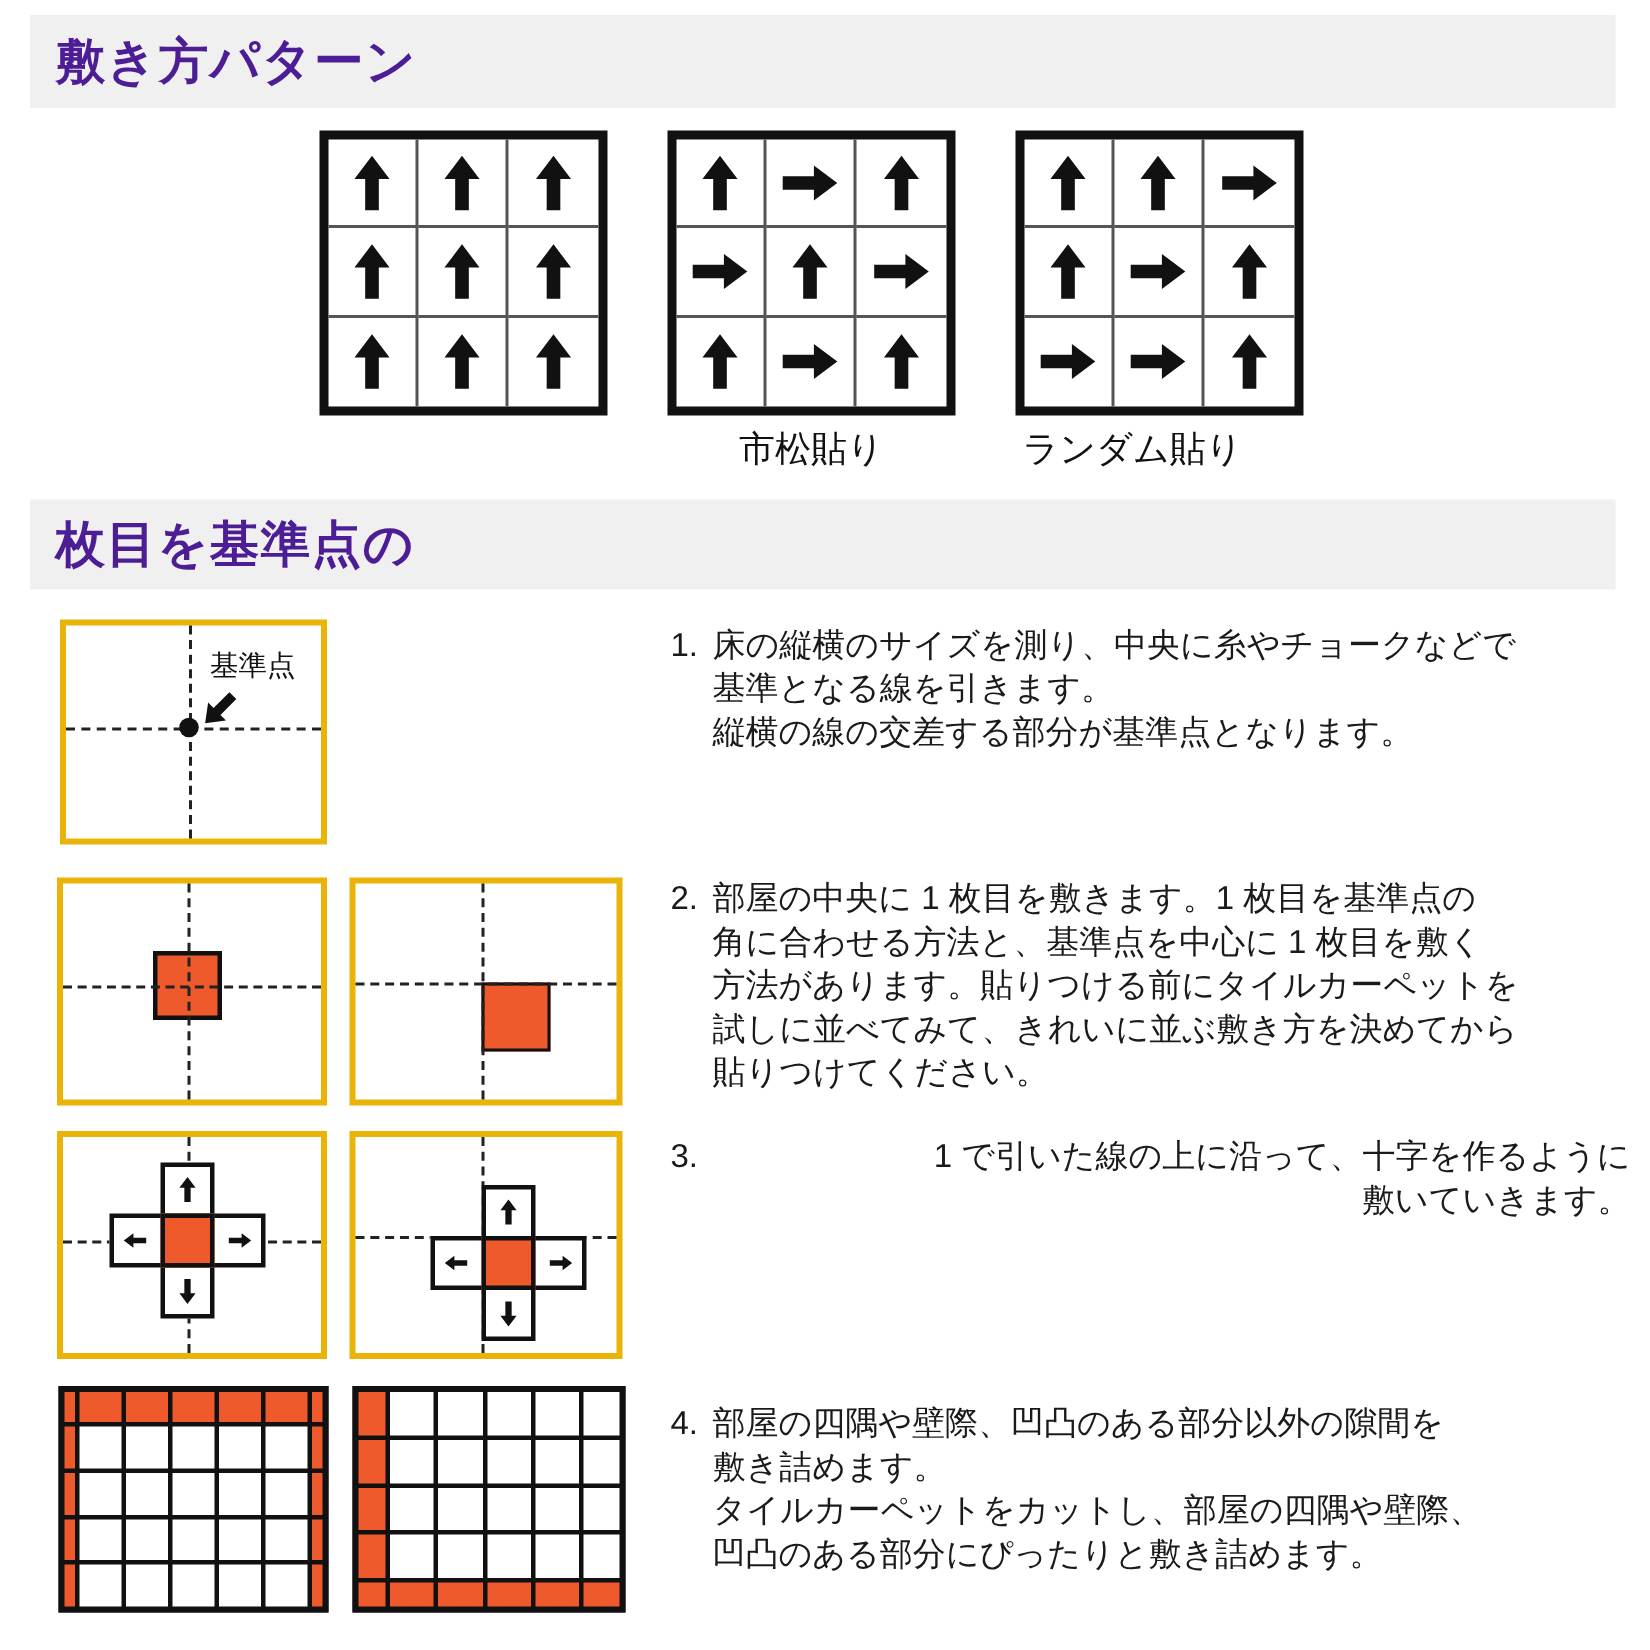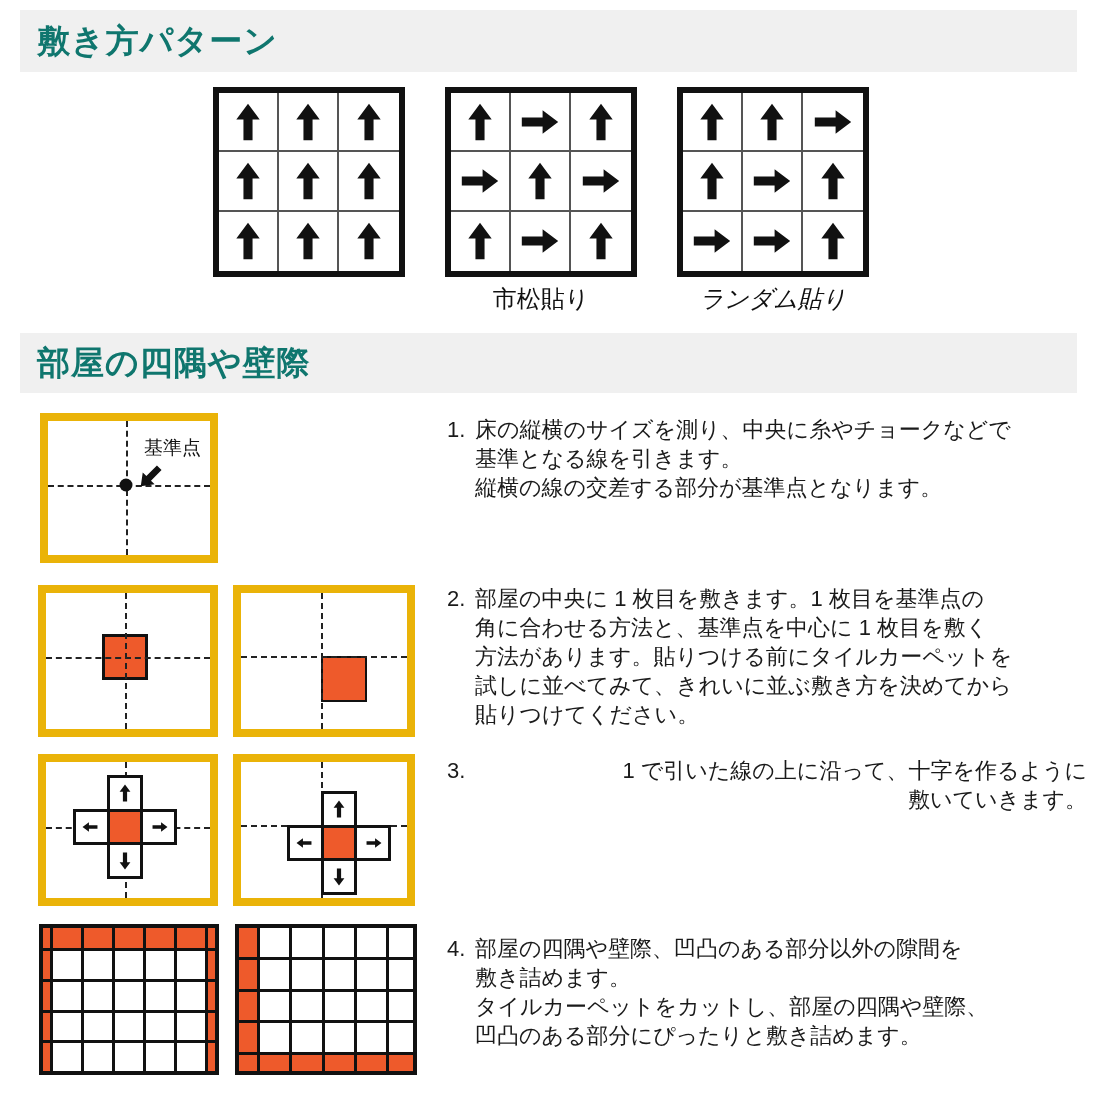--- a/index.html
+++ b/index.html
@@ -6,39 +6,39 @@
   .page{
     position:relative;width:1100px;height:1100px;background:#ffffff;overflow:hidden;
     font-family:"Liberation Sans","DejaVu Sans",sans-serif;color:#1a1a1a;
   }
   
   .banner{
     position:absolute;left:20px;width:1057px;background:#f0f0f0;
     display:flex;align-items:center;
   }
   .banner .banner-title{
-    font-size:33px;font-weight:700;padding-left:17px;letter-spacing:1px;color:#0f766e;
+    font-size:33px;font-weight:700;padding-left:17px;letter-spacing:1px;color:#4c1d95;
   }
   
   .pgrid{
     position:absolute;top:87px;width:180px;height:178px;border:6px solid #111;
     background:#fff;display:grid;grid-template-columns:repeat(3,1fr);grid-template-rows:repeat(3,1fr);
   }
   .pgrid .cell{display:flex;align-items:center;justify-content:center;
     border-right:2px solid #555;border-bottom:2px solid #555;}
   .pgrid .cell:nth-child(3n){border-right:none;}
   .pgrid .cell:nth-child(n+7){border-bottom:none;}
   .pgrid svg{display:block;fill:#111;}
   .rot90{transform:rotate(90deg);}
   .pattern-label{
     position:absolute;top:283px;width:192px;text-align:center;font-size:24px;color:#111;
   }
   
   .rect{
-    position:absolute;background:#fff;border:8px solid #eab308;box-sizing:border-box;
+    position:absolute;background:#fff;border:4px solid #eab308;box-sizing:border-box;
   }
   .dash-v{position:absolute;top:0;bottom:0;width:0;border-left:2px dashed #222;}
   .dash-h{position:absolute;left:0;right:0;height:0;border-top:2px dashed #222;}
   .dot{position:absolute;width:13px;height:13px;background:#111;border-radius:50%;
     transform:translate(-50%,-50%);}
   .ref-label{position:absolute;font-size:19px;color:#111;white-space:nowrap;}
   .ptr{position:absolute;transform:rotate(225deg);}
   .ptr svg{display:block;fill:#111;}
   .tile-sq{
     position:absolute;width:46px;height:46px;box-sizing:border-box;
@@ -263,24 +263,24 @@
       <div class="cell">
         <span>
           <svg width="26" height="40" viewBox="0 0 20 30">
             <path d="M10 1 L19 13 H13.5 V29 H6.5 V13 H1 Z"></path>
           </svg>
         </span>
       </div>
     </div>
 
   <div class="pattern-label" style="left:445px;text-align:center;">市松貼り</div>
-  <div class="pattern-label" style="left:677px;font-style:italic;">ランダム貼り</div>
+  <div class="pattern-label" style="left:659px;">ランダム貼り</div>
 
   <div class="banner" style="top:333px;height:60px;">
-    <span class="banner-title">部屋の四隅や壁際</span>
+    <span class="banner-title">枚目を基準点の</span>
   </div>
 
   <div class="rect" style="left:40px;top:413px;width:178px;height:150px;">
     <div class="dash-v" style="left:48%;"></div>
     <div class="dash-h" style="top:48%;"></div>
     <div class="dot" style="left:48%;top:48%;"></div>
     <span class="ref-label" style="left:96px;top:14px;">基準点</span>
     <span class="ptr" style="left:92px;top:42px;">
       <svg width="20" height="28" viewBox="0 0 20 30">
           <path d="M10 1 L19 13 H13.5 V29 H6.5 V13 H1 Z"></path>

